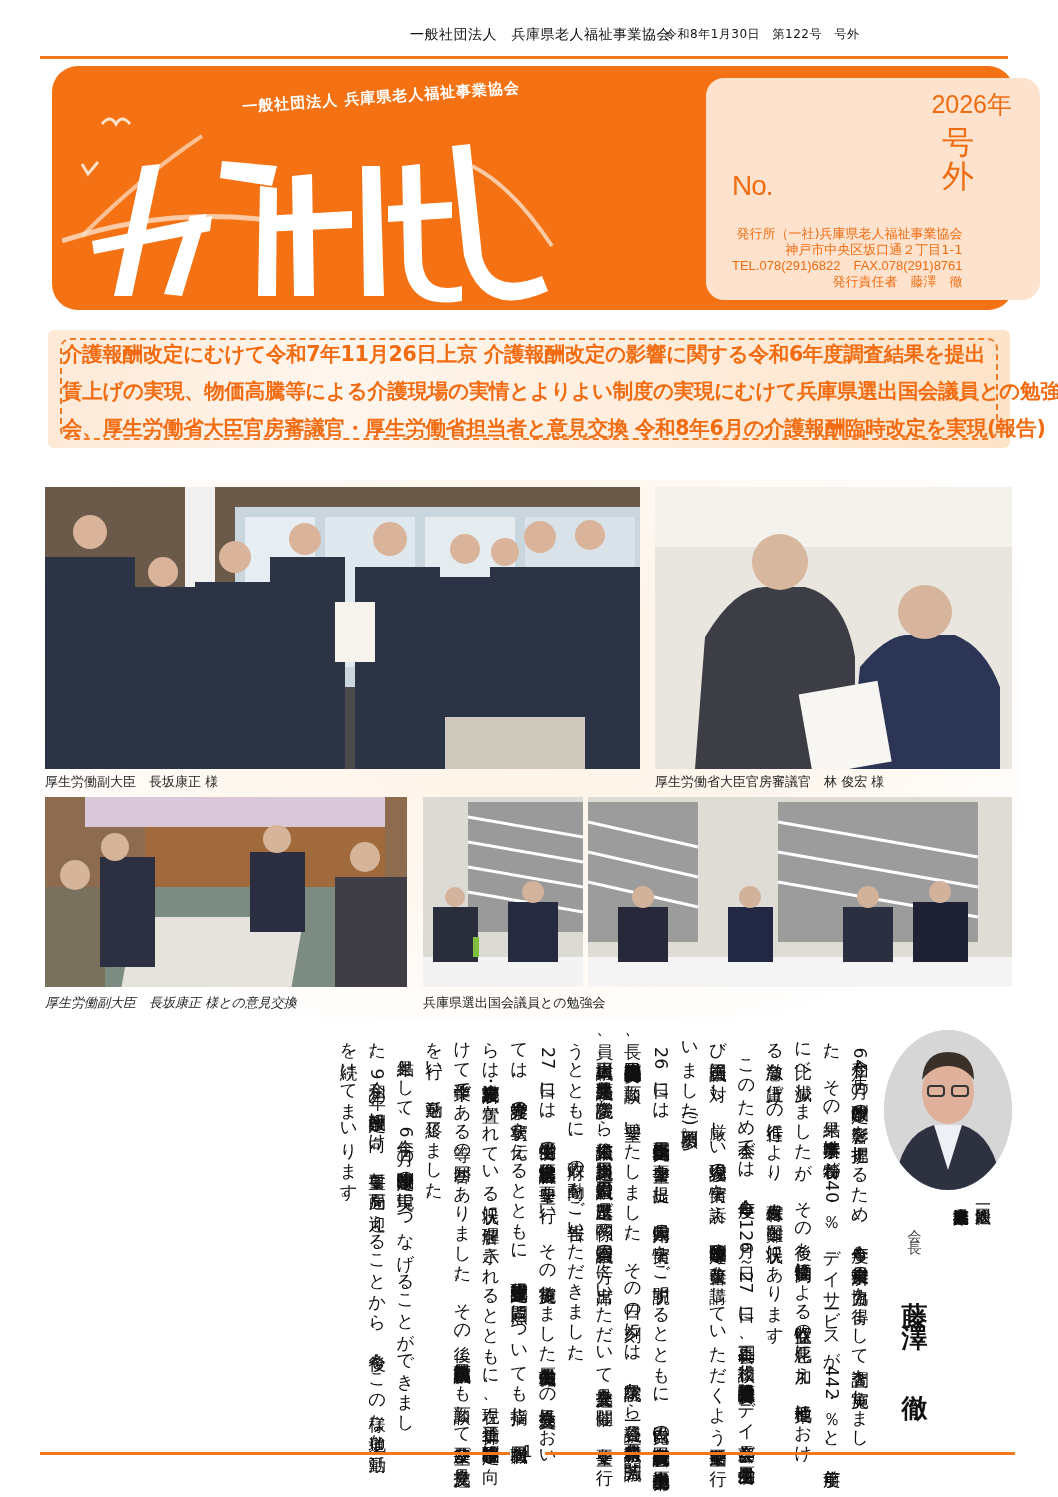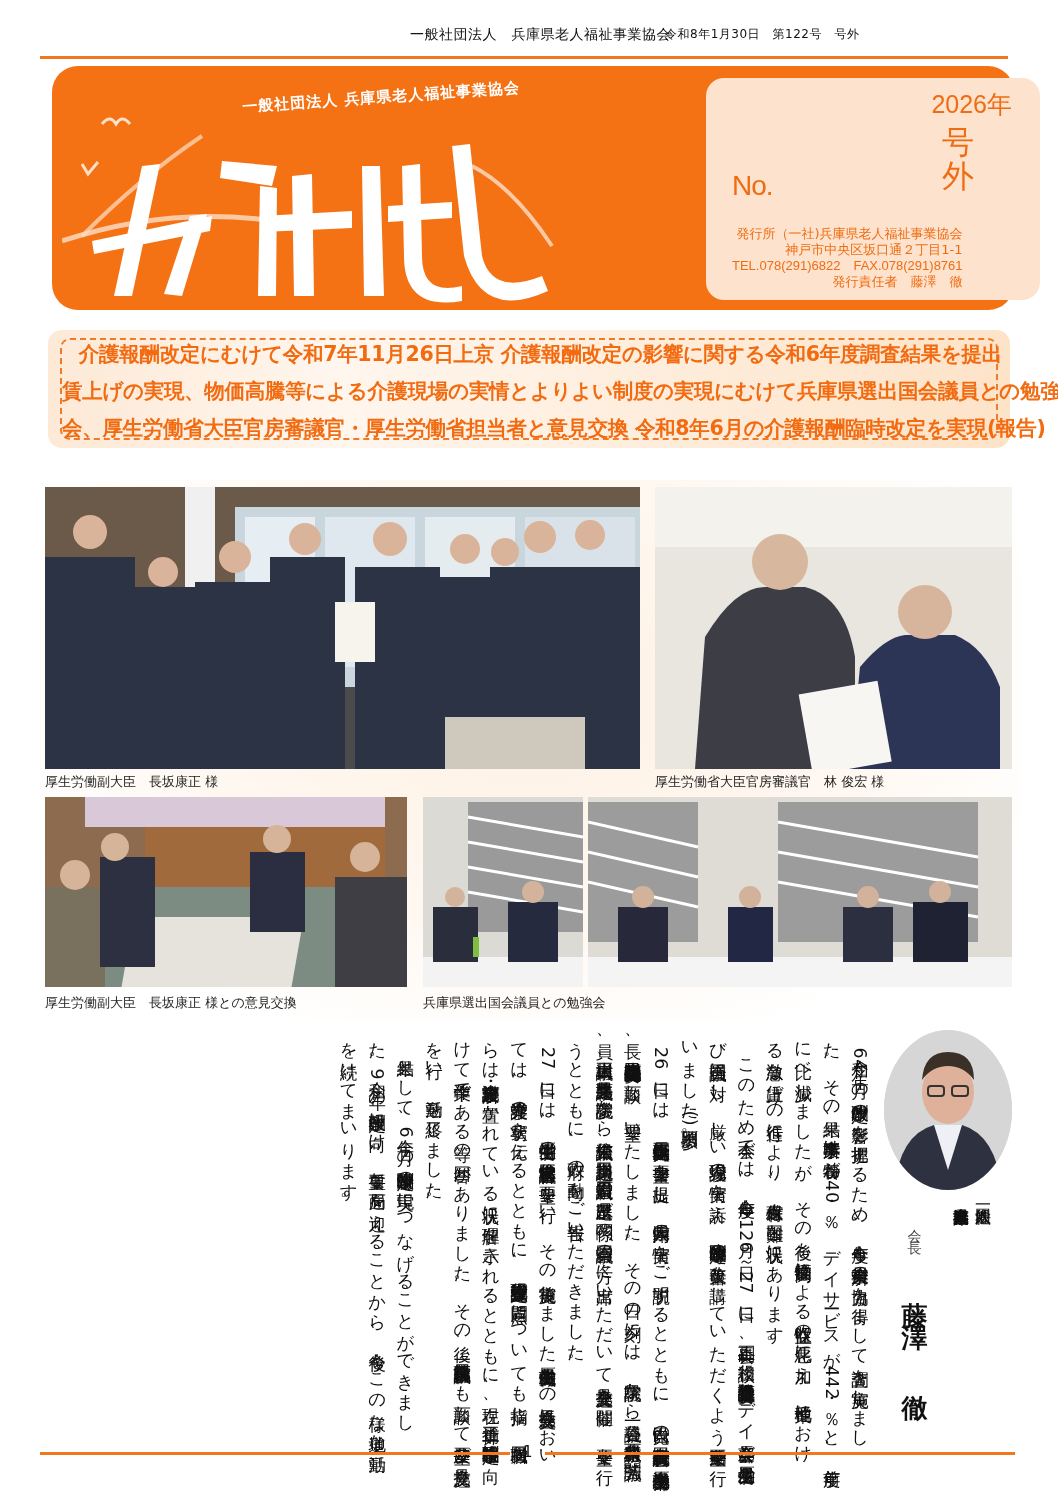--- a/index.html
+++ b/index.html
@@ -23,22 +23,22 @@
                background: #fde2cd; border-radius: 18px; color: #f06c12; }
   .issue-year { position: absolute; right: 28px; top: 10px; font-size: 25px; font-family: "Liberation Sans", sans-serif; }
   .issue-no { position: absolute; left: 8px; top: 92px; font-size: 28px; font-family: "Liberation Sans", sans-serif; letter-spacing: -1px; margin-left: 18px; }
   .issue-num { position: absolute; left: 58px; top: 22px; font-size: 112px; font-family: "Liberation Sans", sans-serif; line-height: 1; letter-spacing: -4px; }
   .issue-go { position: absolute; left: 236px; top: 48px; font-size: 32px; line-height: 1.05; width: 36px; }
   .issue-info { position: absolute; left: 26px; top: 148px; font-size: 13px; line-height: 16px; white-space: nowrap; text-align: right; }
   .issue-info div { }
   .issue-info .resp { padding-left: 44px; }
 
   .headline-box { position: absolute; left: 48px; top: 330px; width: 962px; height: 118px;
-                  border-radius: 14px;
-                  background: linear-gradient(90deg, #fde9d6 0%, #fff6ee 30%, #fde3c8 100%); text-align: right; }
+                  border-radius: 6px;
+                  background: linear-gradient(90deg, #fde9d6 0%, #fff6ee 30%, #fde3c8 100%); }
   .headline-inner { position: absolute; left: 12px; top: 8px; right: 12px; bottom: 8px;
                     border: 2px dashed #ef7a27; border-radius: 10px; }
   .headline-lines { position: absolute; left: 12px; top: 6px; right: 8px; color: #f26b10;
                     font-weight: bold; font-size: 20.5px; line-height: 37px; white-space: nowrap; letter-spacing: -0.3px; }
 
   .photo { position: absolute; overflow: hidden; }
   .photo svg { width: 100%; height: 100%; display: block; }
   .caption { position: absolute; font-size: 13px; color: #222; white-space: nowrap; }
 
   .bg-rays { position: absolute; left: 40px; top: 480px; width: 980px; height: 540px;
@@ -182,21 +182,21 @@
     <rect x="0" y="90" width="60" height="100" fill="#7a705e"></rect>
     <rect x="55" y="60" width="55" height="110" fill="#2d3040"></rect>
     <rect x="205" y="55" width="55" height="80" fill="#2a2e40"></rect>
     <rect x="290" y="80" width="72" height="110" fill="#3e3e44"></rect>
     <circle cx="30" cy="78" r="15" fill="#d5b49a"></circle>
     <circle cx="70" cy="50" r="14" fill="#d5b49a"></circle>
     <circle cx="232" cy="42" r="14" fill="#d5b49a"></circle>
     <circle cx="320" cy="60" r="15" fill="#d5b49a"></circle>
   </svg>
 </div>
-<span class="caption" style="left:45px; top:994px;">厚生労働副大臣　長坂康正 様との意見交換</span>
+<span class="caption" style="left:45px; top:994px;font-style:italic;">厚生労働副大臣　長坂康正 様との意見交換</span>
 
 <div class="photo" style="left:423px; top:797px; width:160px; height:190px;">
   <svg viewBox="0 0 160 190" preserveAspectRatio="none">
     <rect width="160" height="190" fill="#dcdad4"></rect>
     <rect x="45" y="5" width="115" height="130" fill="#9a9a9a"></rect>
     <g stroke="#ffffff" stroke-width="3">
       <line x1="45" y1="20" x2="160" y2="40"></line>
         <line x1="45" y1="45" x2="160" y2="65"></line>
       <line x1="45" y1="70" x2="160" y2="90"></line>
         <line x1="45" y1="95" x2="160" y2="115"></line>

